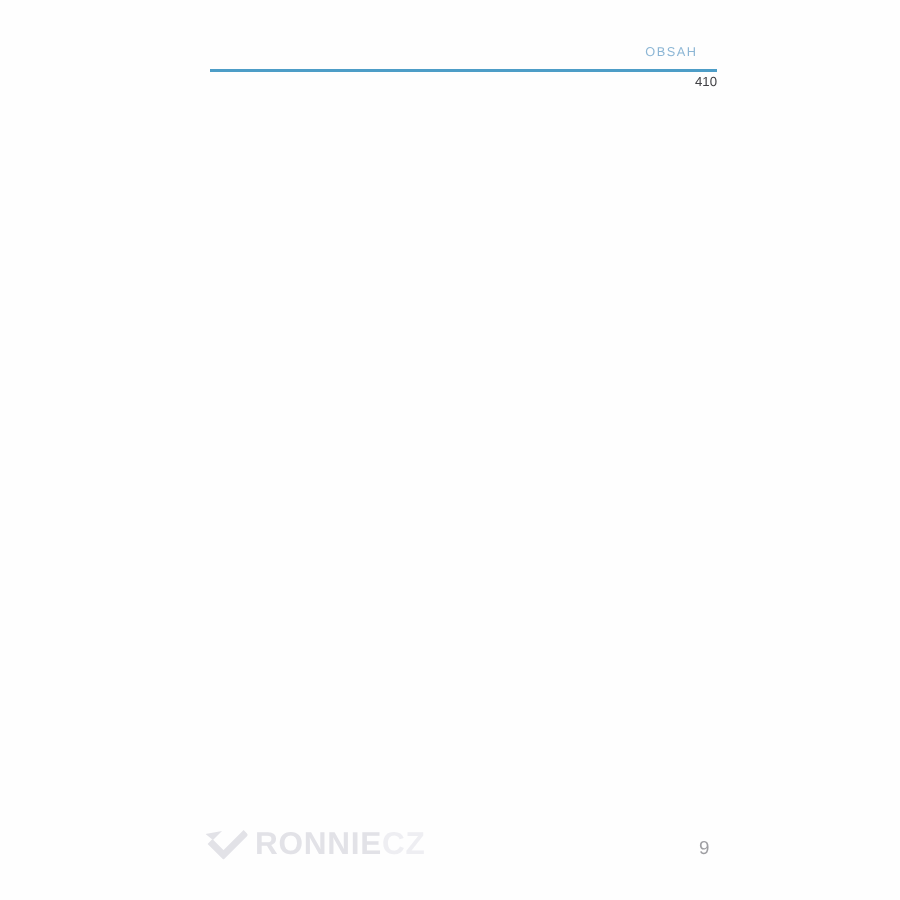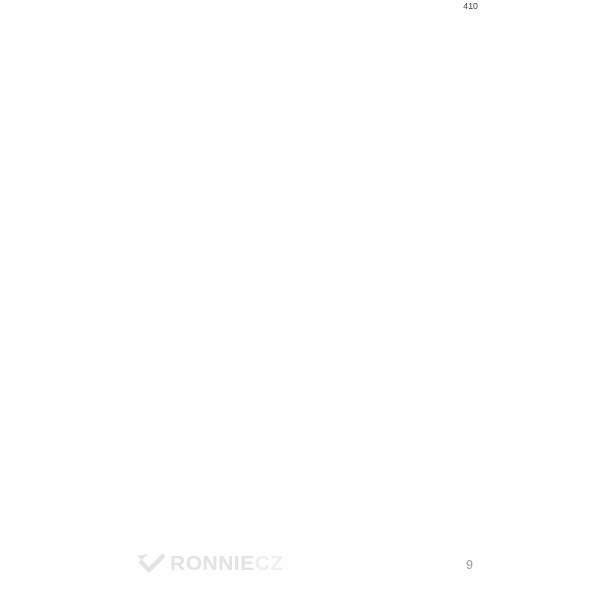--- a/index.html
+++ b/index.html
@@ -47,21 +47,21 @@
     white-space: nowrap;
   }
   .row .num { flex: none; }
   .row .title { flex: none; letter-spacing: -0.1px; }
   .row .dots {
     flex: 1 1 auto;
     border-bottom: 1px dotted #8f8f92;
     margin: 0 2px 2px 3px;
     min-width: 6px;
   }
-  .row .page { flex: none; min-width: 19px; text-align: right; }
+  .row .page { flex: none; min-width: 19px; text-align: right; margin-top: 48px; }
 
   .lvl-ch { font-weight: bold; color: #333336; }
   .lvl-ch .num { width: 18px; }
   .lvl-ch .dots { border-bottom-color: #59595c; margin-right: 5px; }
   .lvl-sec .num { margin-left: 15px; width: 30px; }
   .lvl-sub .num { margin-left: 48px; width: 32px; }
   .cont .num { margin-left: 15px; width: 30px; }
 
   
   .band {

